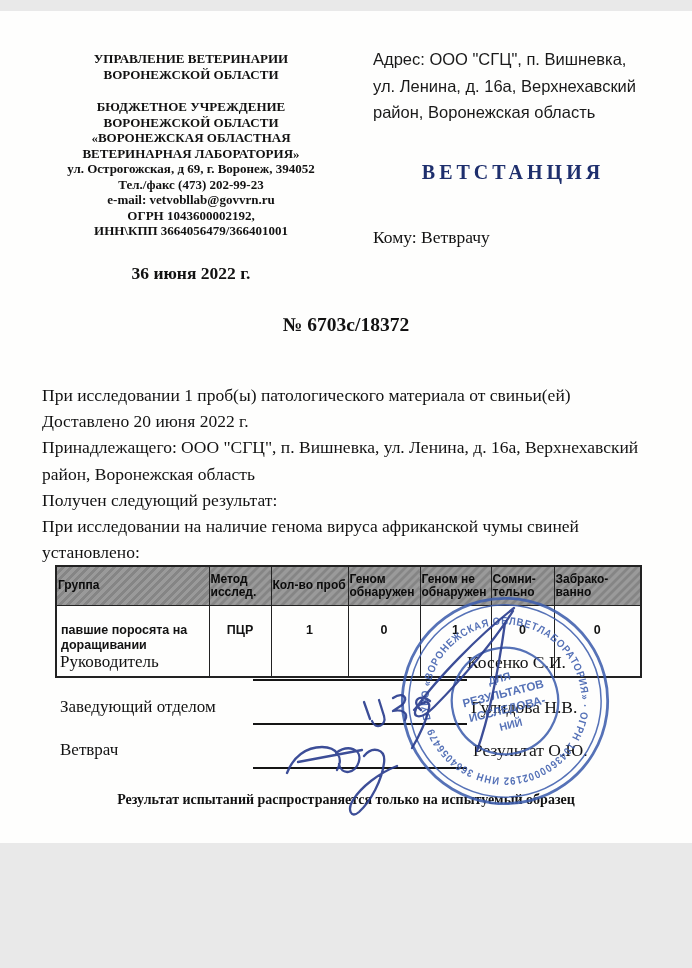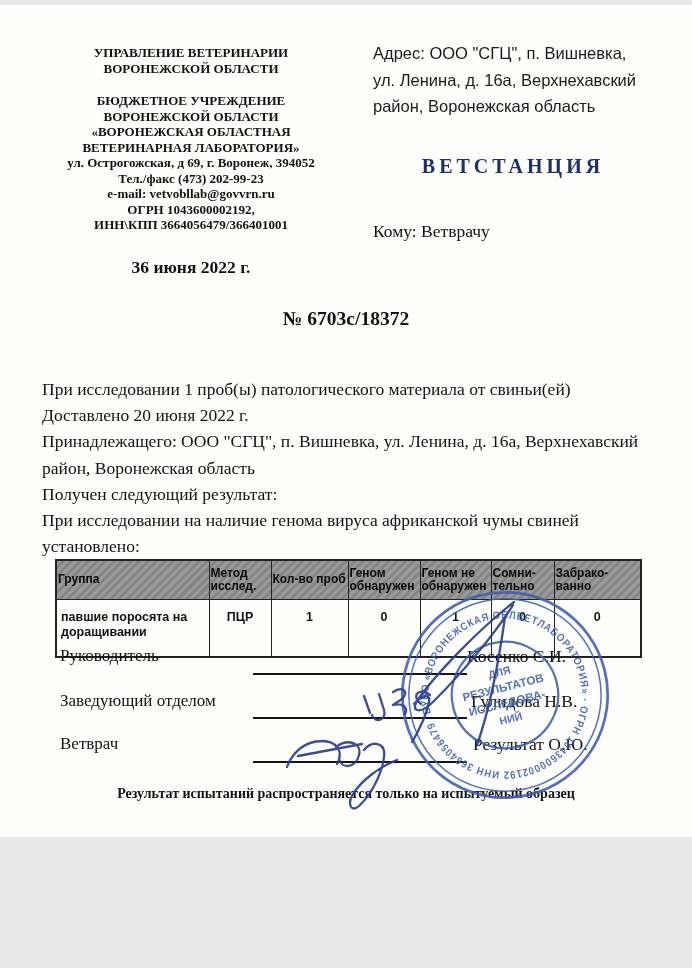--- a/index.html
+++ b/index.html
@@ -1,19 +1,19 @@
 <!DOCTYPE html>
 <html lang="ru"><head>
 <meta charset="utf-8">
 <style>
   html,body{margin:0;padding:0;background:#e9e9e9;}
   .page{
     position:relative;
     width:692px;height:832px;
-    margin:5px auto;
+    margin:11px auto;
     background:#fefefd;
     font-family:"Liberation Serif", serif;
     color:#121212;
     overflow:hidden;
   }
   
   .org-block{position:absolute;left:55px;width:272px;text-align:center;
     font-weight:bold;font-size:13px;line-height:15.5px;}
   .org-authority{top:40px;}
   .org-institution{top:88px;}
@@ -35,21 +35,21 @@
   .body-text p{margin:0;}
   
   .result-table{position:absolute;left:55px;top:554px;border-collapse:collapse;
     font-family:"Liberation Sans", sans-serif;border:2px solid #222;}
   .result-table th{
     background-color:#8f8f8f;
     background-image:repeating-linear-gradient(135deg, rgba(255,255,255,.10) 0 3px, rgba(0,0,0,.07) 3px 6px);
     border:1px solid #222;font-size:12px;font-weight:bold;color:#0b0b0b;
     padding:3px 1px;line-height:13.5px;text-align:left;vertical-align:middle;height:32px;}
   .result-table td{border:1px solid #222;font-size:12.5px;font-weight:bold;
-    padding:10px 4px;vertical-align:top;text-align:center;line-height:15px;height:36px;}
+    padding:17px 4px;vertical-align:top;text-align:center;line-height:15px;height:36px;}
   .result-table td.group-cell{text-align:left;}
   
   .sig-role{position:absolute;left:60px;font-size:17px;}
   .sig-name{position:absolute;font-size:17.5px;}
   .sig-line{position:absolute;left:253px;width:214px;height:2px;background:#151515;}
   
   .footnote{position:absolute;left:0;right:0;top:781px;text-align:center;
     font-weight:bold;font-size:14px;}
   .page-footer{position:absolute;left:0;right:0;top:917px;text-align:center;
     font-family:"Liberation Sans", sans-serif;font-size:11px;}

